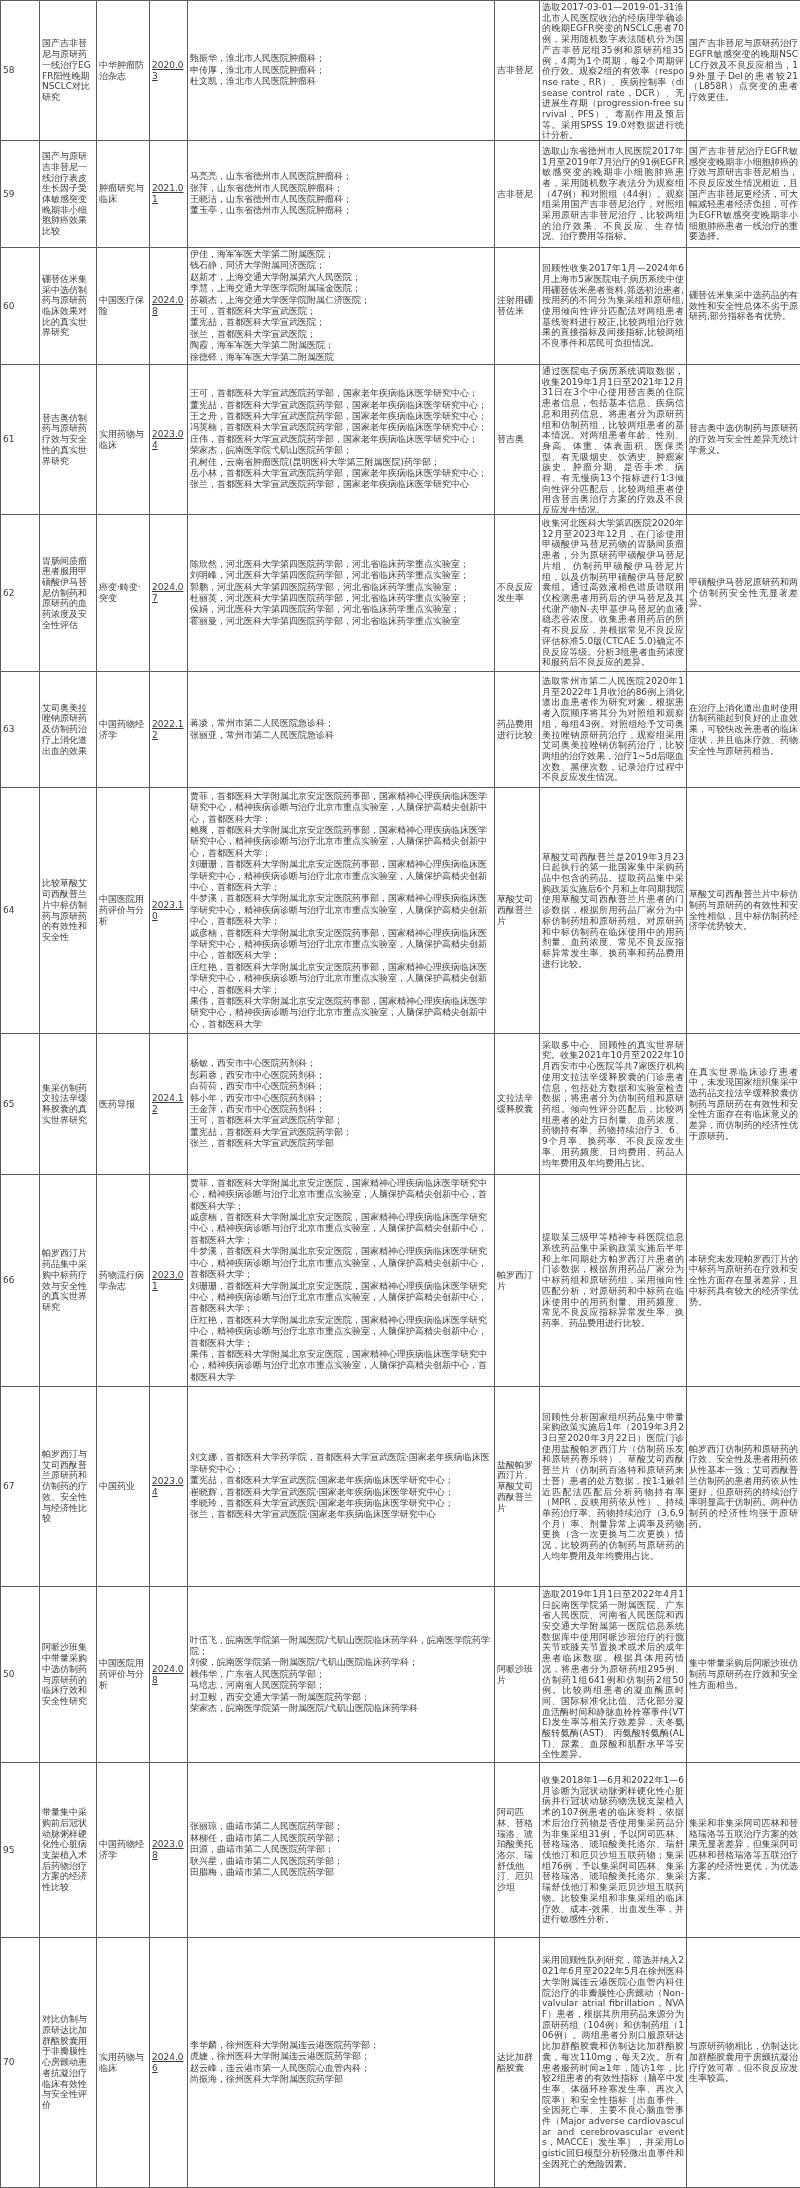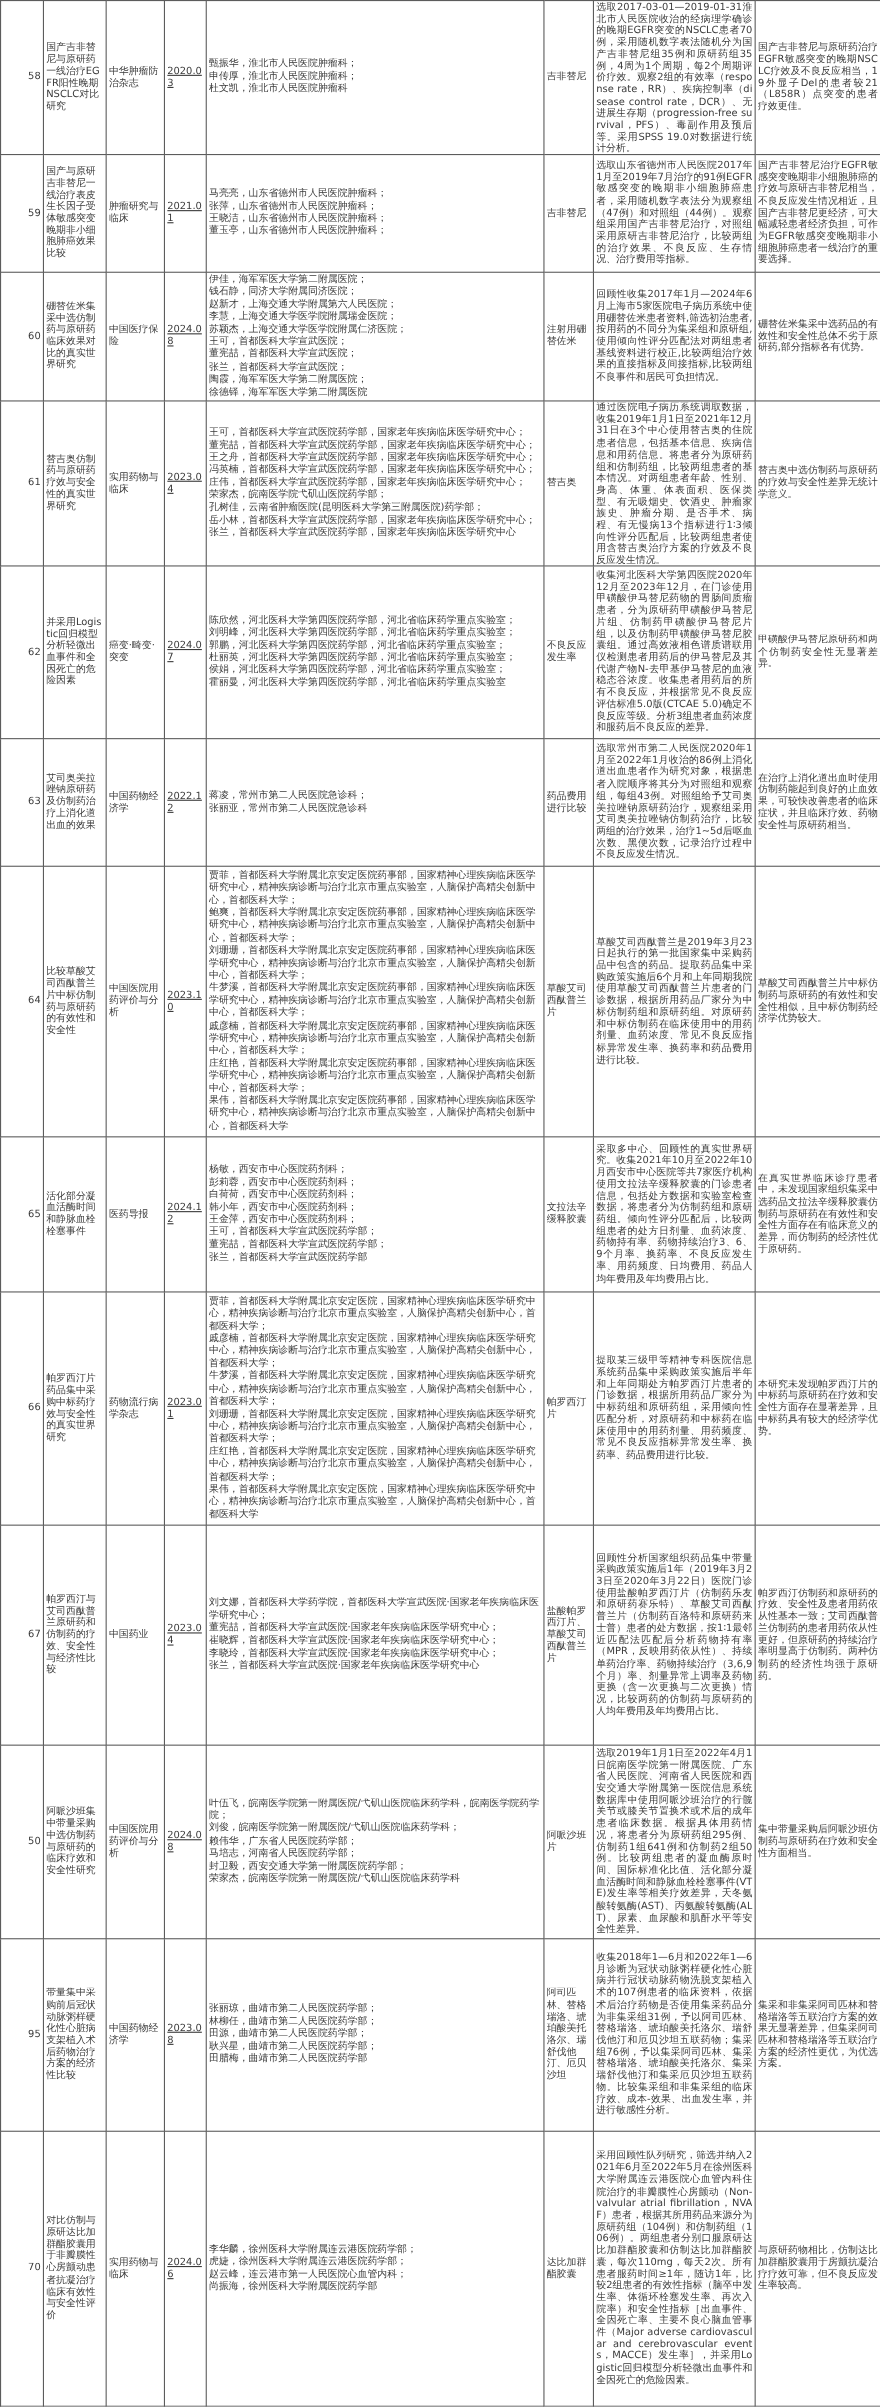--- a/index.html
+++ b/index.html
@@ -13,21 +13,21 @@
     border: 1px solid #5c5c5c;
     padding: 0 2px;
     vertical-align: middle;
     font-size: 9px;
     line-height: 10.7px;
     color: #3a3a3a;
     overflow: hidden;
     word-break: break-all;
   }
   .in { max-height: calc(var(--h) - 3px); overflow: hidden; }
-  td.c-no { text-align: right; color: #444; }
+  td.c-no { text-align: left; color: #444; }
   td.c-date { color: #444; text-decoration: underline; }
   td.c-authors .in { white-space: pre-line; line-height: 11.4px; }
   td.c-method .in, td.c-conc .in { text-align: justify; }
 </style>
 </head>
 <body>
 
 <table class="lit">
   <colgroup>
     <col style="width:39px">
@@ -169,21 +169,21 @@
       <td class="c-conc">
           <div class="in">替吉奥中选仿制药与原研药的疗效与安全性差异无统计学意义。</div>
         </td>
     </tr>
 
     <tr style="height:157px;--h:157px">
       <td class="c-no">
           <div class="in">62</div>
         </td>
       <td class="c-title">
-          <div class="in">并采用Logistic回归模型分析轻微出血事件和全因死亡的危险因素</div>
+          <div class="in">胃肠间质瘤患者服用甲磺酸伊马替尼仿制药和原研药的血药浓度及安全性评估</div>
         </td>
       <td class="c-journal">
           <div class="in">癌变·畸变·突变</div>
         </td>
       <td class="c-date">
           <div class="in">2024.07</div>
         </td>
       <td class="c-authors">
           <div class="in">陈欣然，河北医科大学第四医院药学部，河北省临床药学重点实验室；
 刘明峰，河北医科大学第四医院药学部，河北省临床药学重点实验室；
@@ -262,21 +262,21 @@
       <td class="c-conc">
           <div class="in">草酸艾司西酞普兰片中标仿制药与原研药的有效性和安全性相似，且中标仿制药经济学优势较大。</div>
         </td>
     </tr>
 
     <tr style="height:141px;--h:141px">
       <td class="c-no">
           <div class="in">65</div>
         </td>
       <td class="c-title">
-          <div class="in">活化部分凝血活酶时间和静脉血栓栓塞事件</div>
+          <div class="in">集采仿制药文拉法辛缓释胶囊的真实世界研究</div>
         </td>
       <td class="c-journal">
           <div class="in">医药导报</div>
         </td>
       <td class="c-date">
           <div class="in">2024.12</div>
         </td>
       <td class="c-authors">
           <div class="in">杨敏，西安市中心医院药剂科；
 彭莉蓉，西安市中心医院药剂科；

